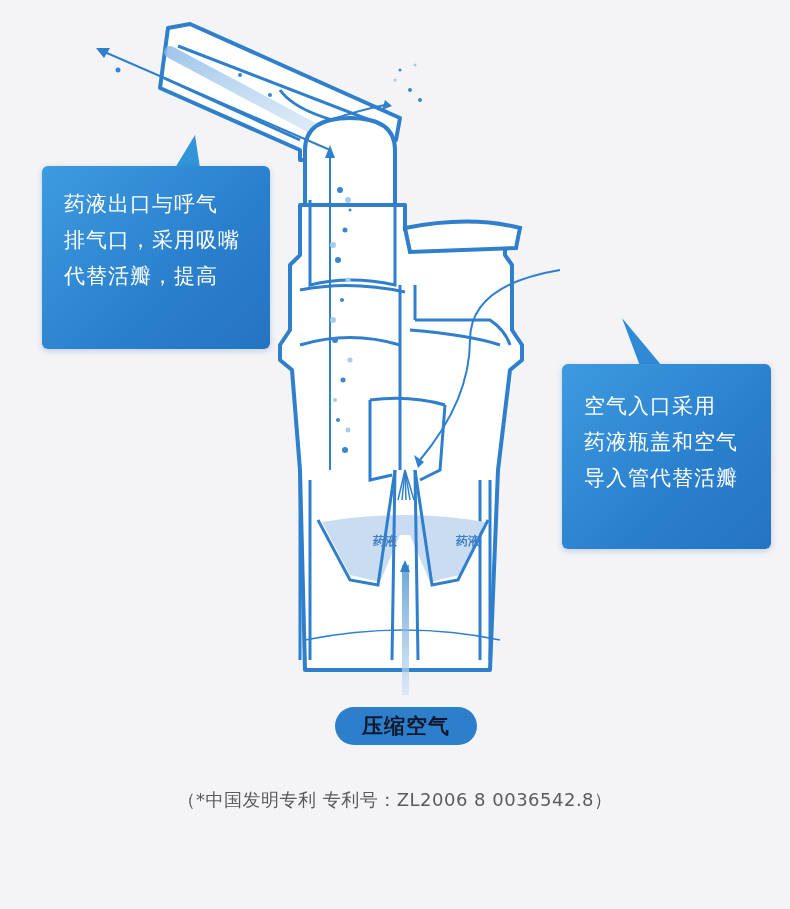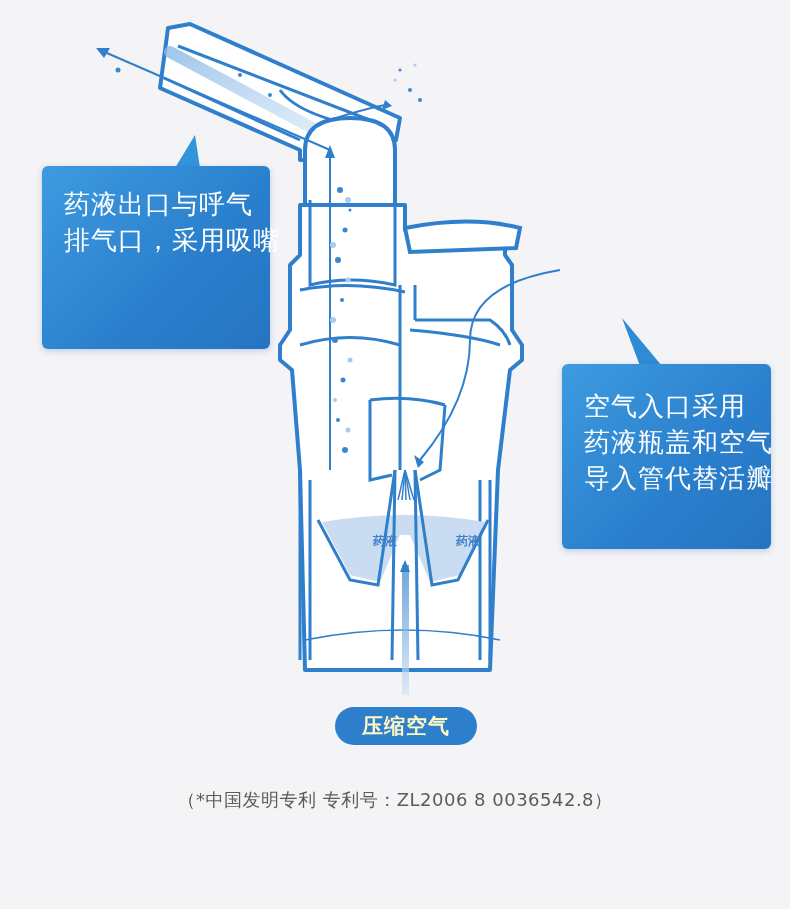--- a/index.html
+++ b/index.html
@@ -4,29 +4,29 @@
 <style>
   html, body { margin:0; padding:0; }
   body {
     width:790px; height:909px; background:#f4f4f7; position:relative; overflow:hidden;
     font-family:"DejaVu Sans","Liberation Sans",sans-serif;
   }
   #diagram { position:absolute; left:0; top:0; width:790px; height:909px; }
   .callout {
     position:absolute; border-radius:6px;
     background:linear-gradient(135deg,#3d9be0 0%,#2a7fcc 60%,#2574c2 100%);
-    color:#ffffff; font-size:26px; line-height:36px; letter-spacing:1px;
+    color:#ffffff; font-size:21px; line-height:36px; letter-spacing:1px;
     box-shadow:0 2px 6px rgba(30,90,160,0.25);
   }
   .callout .line { display:block; white-space:nowrap; }
   #callout-left { left:42px; top:166px; width:228px; height:183px; padding:20px 0 0 22px; box-sizing:border-box; }
   #callout-right { left:562px; top:364px; width:209px; height:185px; padding:24px 4px 0 22px; box-sizing:border-box; }
   #pill {
     position:absolute; left:335px; top:707px; width:142px; height:38px; border-radius:19px;
-    background:#2d7fcb; color:#fef9c3; font-size:21px; font-weight:bold; text-align:center; line-height:38px;
+    background:#2d7fcb; color:#0f172a; font-size:21px; font-weight:bold; text-align:center; line-height:38px;
     letter-spacing:1px;
   }
   .liquid-label { position:absolute; font-size:12px; font-weight:bold; color:#3f7fc4;margin-left:24px; }
   #footer-note {
     position:absolute; left:0; top:788px; width:790px; text-align:center;
     font-size:18px; color:#5b5b5b; letter-spacing:0.5px;
   }
 </style>
 </head>
 <body>
@@ -138,20 +138,21 @@
       <circle cx="415" cy="65" r="1.5"></circle>
   </g>
 
   <path d="M195,135 L175,168 L200,168 Z" fill="#3294da"></path>
   <path d="M622,318 L662,366 L640,366 Z" fill="#2f8bd6"></path>
 </svg>
 
 <div id="callout-left" class="callout">
   <span class="line">药液出口与呼气</span>
   <span class="line">排气口，采用吸嘴</span>
+  <span class="line">代替活瓣，提高</span>
 </div>
 
 <div id="callout-right" class="callout">
   <span class="line">空气入口采用</span>
   <span class="line">药液瓶盖和空气</span>
   <span class="line">导入管代替活瓣</span>
 </div>
 
 <span class="liquid-label" style="left:349px;top:533px;">药液</span>
 <span class="liquid-label" style="left:432px;top:533px;">药液</span>

